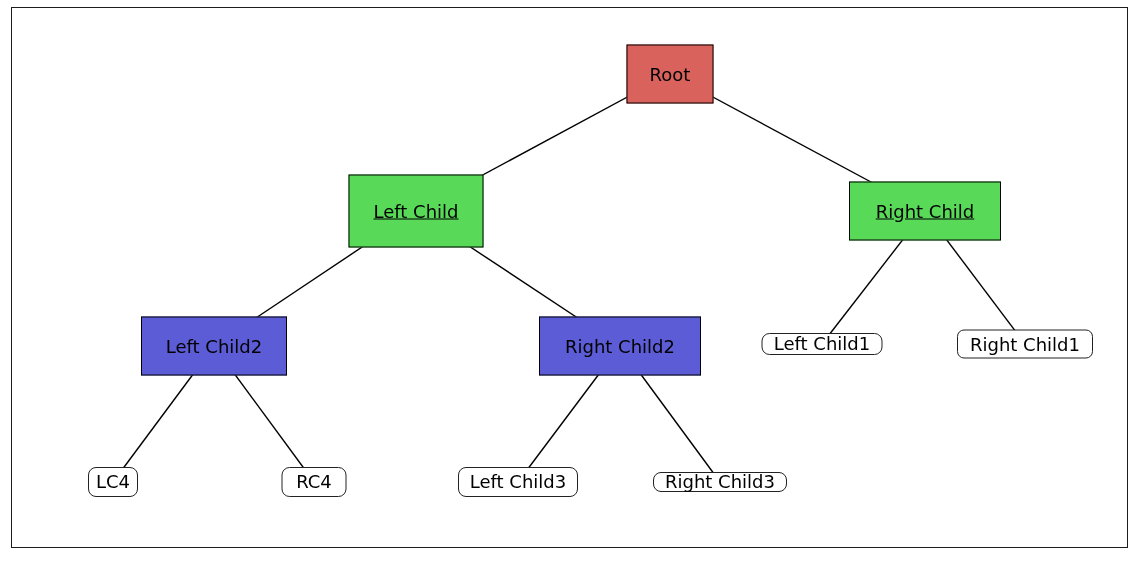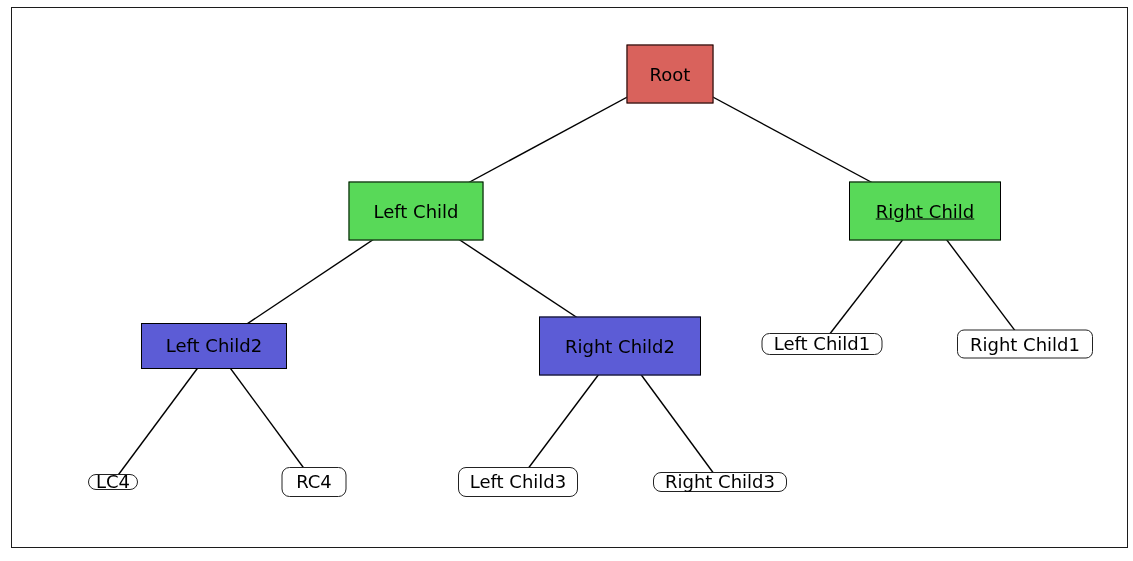--- a/index.html
+++ b/index.html
@@ -71,45 +71,45 @@
       <line x1="214" y1="346" x2="113" y2="482"></line>
       <line x1="214" y1="346" x2="314" y2="482"></line>
       <line x1="620" y1="346" x2="518" y2="482"></line>
       <line x1="620" y1="346" x2="720" y2="482"></line>
     </svg>
 
   <div class="node red" style="left:670px;top:74px;width:87px;height:59px;">
     <span>Root</span>
   </div>
 
-  <div class="node green" style="left:416px;top:211px;width:135px;height:59px;">
+  <div class="node green" style="left:416px;top:211px;width:135px;height:73px;text-decoration:underline;">
     <span>Left Child</span>
   </div>
 
   <div class="node green" style="left:925px;top:211px;width:152px;height:59px;text-decoration:underline;">
     <span>Right Child</span>
   </div>
 
-  <div class="node blue" style="left:214px;top:346px;width:146px;height:46px;">
+  <div class="node blue" style="left:214px;top:346px;width:146px;height:59px;">
     <span>Left Child2</span>
   </div>
 
   <div class="node blue" style="left:620px;top:346px;width:162px;height:59px;">
     <span>Right Child2</span>
   </div>
 
   <div class="node leaf" style="left:822px;top:344px;width:121px;height:22px;">
     <span>Left Child1</span>
   </div>
 
   <div class="node leaf" style="left:1025px;top:344px;width:136px;height:29px;border-radius:7px;">
     <span>Right Child1</span>
   </div>
 
-  <div class="node leaf" style="left:113px;top:482px;width:50px;height:16px;">
+  <div class="node leaf" style="left:113px;top:482px;width:50px;height:30px;">
     <span>LC4</span>
   </div>
 
   <div class="node leaf" style="left:314px;top:482px;width:65px;height:30px;">
     <span>RC4</span>
   </div>
 
   <div class="node leaf" style="left:518px;top:482px;width:120px;height:30px;">
     <span>Left Child3</span>
   </div>

